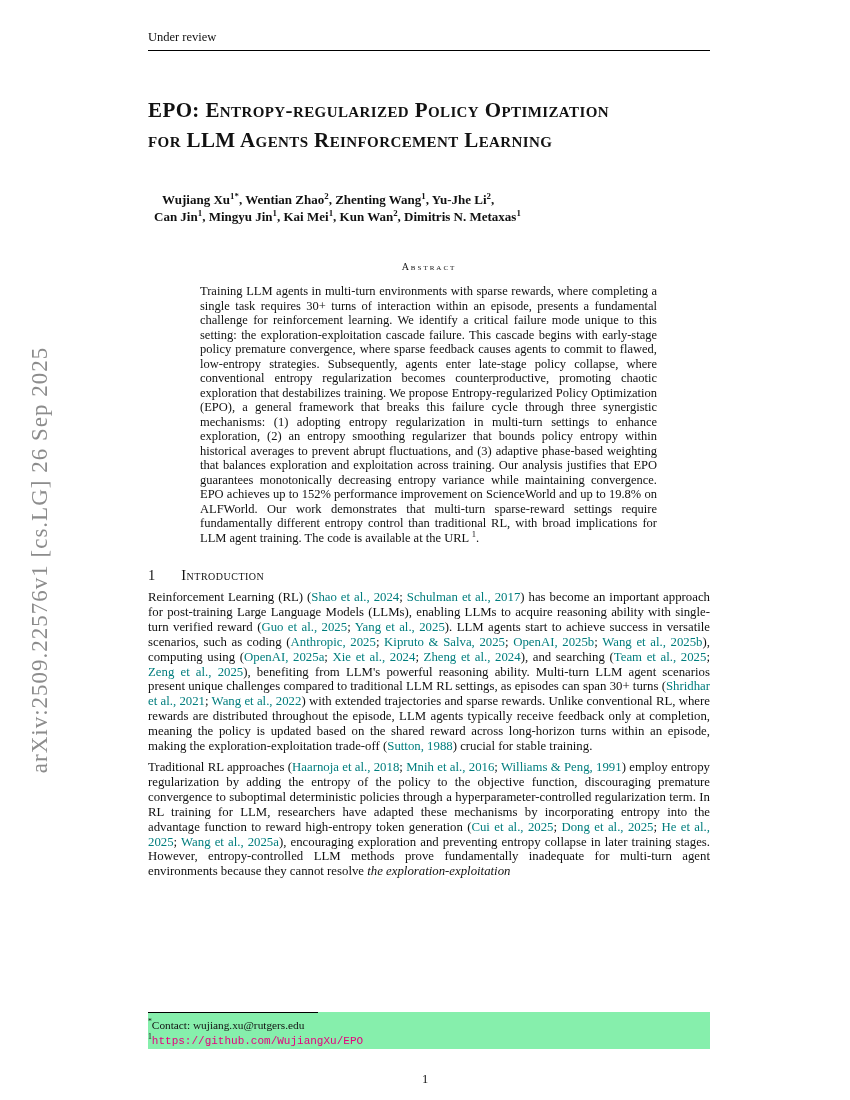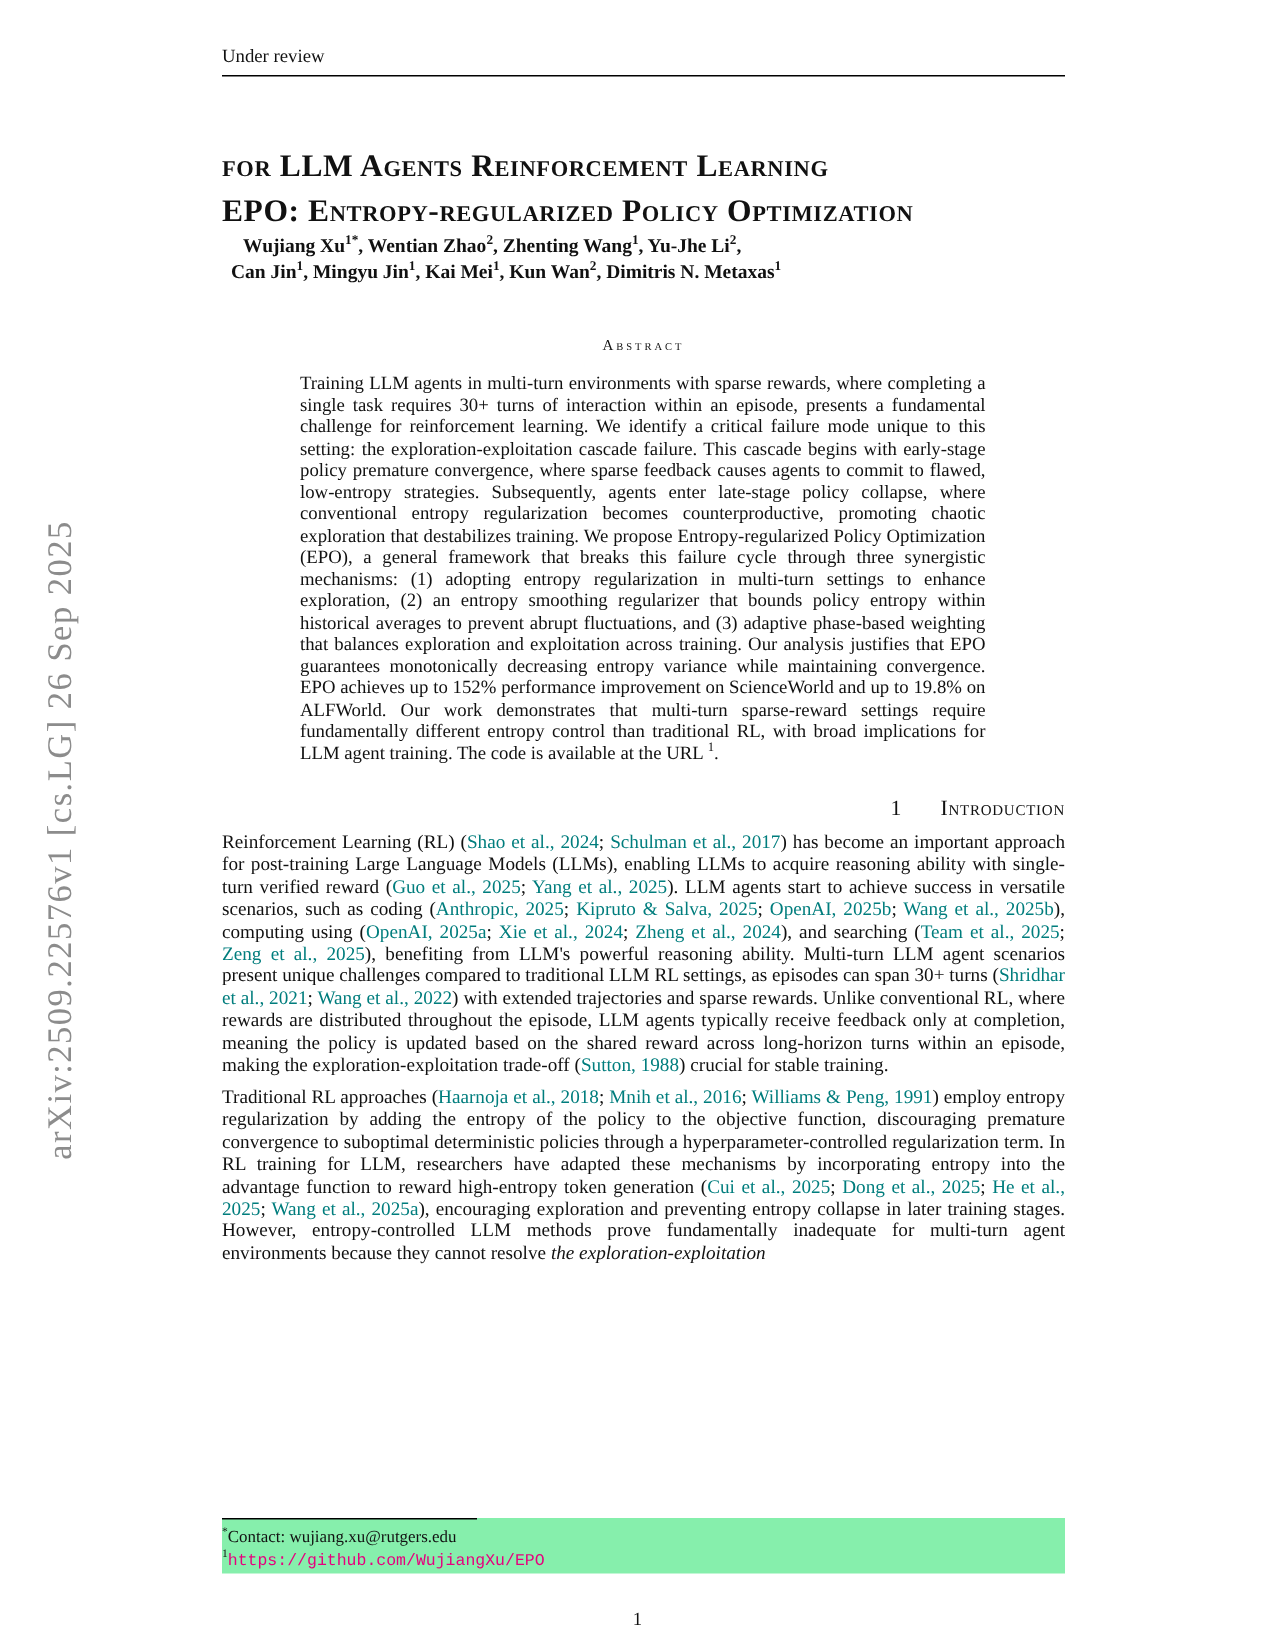--- a/index.html
+++ b/index.html
@@ -17,29 +17,29 @@
   .content { position:absolute; left:148px; top:0; width:562px; padding-top:30px; }
 
   .header-note { font-size:12.5px; }
   .header-rule { border:none; border-top:1.2px solid #000; margin-top:5px; height:0; }
 
   .title {
     margin-top:44px; font-size:21px; font-weight:700;
     font-variant:small-caps; letter-spacing:.4px; line-height:30px;
   }
 
-  .authors { margin-top:0; font-size:13px; font-weight:700; line-height:17px; }
+  .authors { margin-top:36px; font-size:13px; font-weight:700; line-height:17px; }
   .authors .line1 { padding-left:14px; }
   .authors .line2 { padding-left:6px; }
   .affiliation { font-size:12.5px; font-weight:400; margin-top:3px; }
 
   .abstract-head { margin-top:36px; text-align:center; font-variant:small-caps; font-size:10px; letter-spacing:2px; }
   .abstract { margin:12px 53px 0 52px; text-align:justify; font-size:12.5px; line-height:14.5px; }
 
-  .section-head { margin-top:22px; font-size:14.5px;text-align:right; }
+  .section-head { margin-top:22px; font-size:14.5px; }
   .section-head .num { margin-right:26px; }
   .section-head .lbl { font-variant:small-caps; letter-spacing:.5px; }
 
   .para { margin-top:6px; text-align:justify; font-size:12.8px; line-height:14.9px; }
 
   .cite { color:var(--cite,#007d7d); }
   .em { font-style:italic; }
   .sup { vertical-align:super; font-size:68%; line-height:0; }
   .gap { margin-left:30px; }
 
@@ -56,22 +56,22 @@
 <div class="page">
 
   <div class="watermark">arXiv:2509.22576v1  [cs.LG]  26 Sep 2025</div>
 
   <div class="content">
 
     <div class="header-note">Under review</div>
     <hr class="header-rule">
 
     <h1 class="title">
+      <div>EPO: Entropy-regularized Policy Optimization</div>
       <div>for LLM Agents Reinforcement Learning</div>
-      <div>EPO: Entropy-regularized Policy Optimization</div>
     </h1>
 
     <div class="authors">
       <div class="line1"><span>Wujiang Xu</span><span class="sup">1*</span><span>, </span><span>Wentian Zhao</span><span class="sup">2</span><span>, </span><span>Zhenting Wang</span><span class="sup">1</span><span>, </span><span>Yu-Jhe Li</span><span class="sup">2</span><span>,</span></div>
       <div class="line2"><span>Can Jin</span><span class="sup">1</span><span>, </span><span>Mingyu Jin</span><span class="sup">1</span><span>, </span><span>Kai Mei</span><span class="sup">1</span><span>, </span><span>Kun Wan</span><span class="sup">2</span><span>, </span><span>Dimitris N. Metaxas</span><span class="sup">1</span></div>
     </div>
 
     <div class="abstract-head">Abstract</div>
     <p class="abstract"><span>Training LLM agents in multi-turn environments with sparse rewards, where completing a single task requires 30+ turns of interaction within an episode, presents a fundamental challenge for reinforcement learning. We identify a critical failure mode unique to this setting: the exploration-exploitation cascade failure. This cascade begins with early-stage policy premature convergence, where sparse feedback causes agents to commit to flawed, low-entropy strategies. Subsequently, agents enter late-stage policy collapse, where conventional entropy regularization becomes counterproductive, promoting chaotic exploration that destabilizes training. We propose Entropy-regularized Policy Optimization (EPO), a general framework that breaks this failure cycle through three synergistic mechanisms: (1) adopting entropy regularization in multi-turn settings to enhance exploration, (2) an entropy smoothing regularizer that bounds policy entropy within historical averages to prevent abrupt fluctuations, and (3) adaptive phase-based weighting that balances exploration and exploitation across training. Our analysis justifies that EPO guarantees monotonically decreasing entropy variance while maintaining convergence. EPO achieves up to 152% performance improvement on ScienceWorld and up to 19.8% on ALFWorld. Our work demonstrates that multi-turn sparse-reward settings require fundamentally different entropy control than traditional RL, with broad implications for LLM agent training. The code is available at the URL </span><span class="sup">1</span><span>.</span></p>
 

